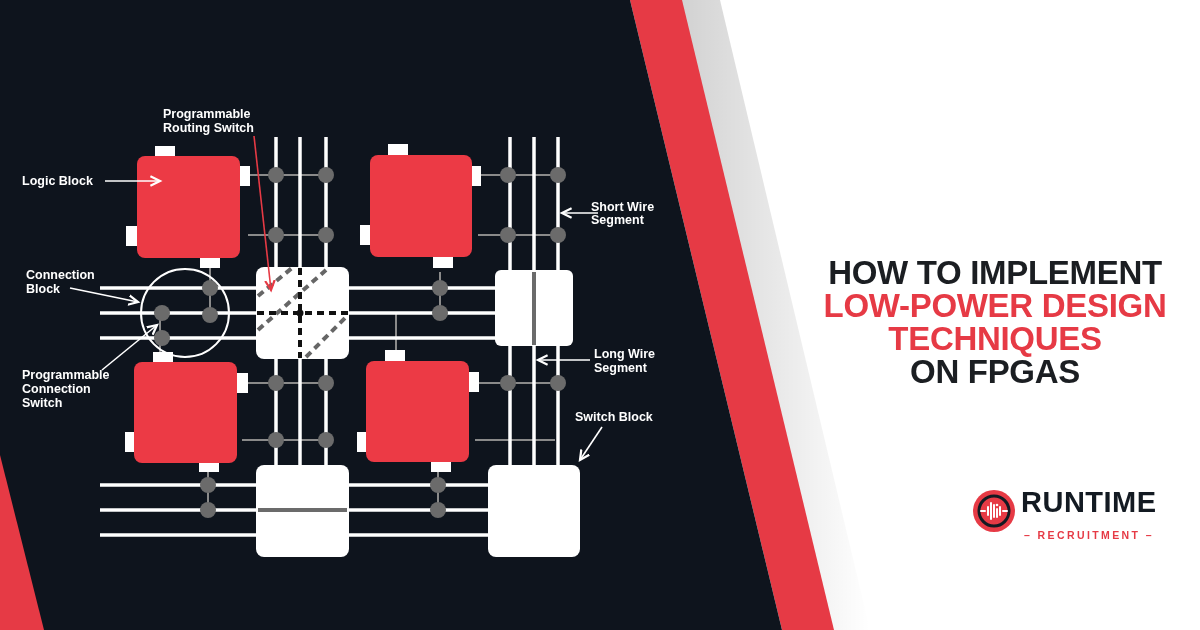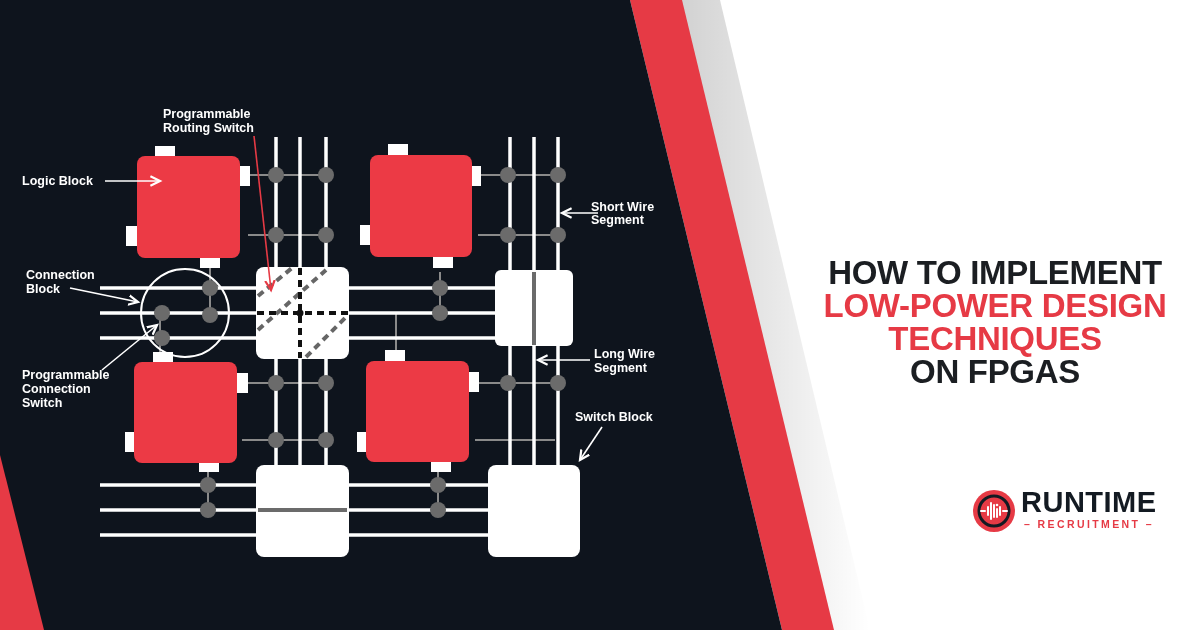--- a/index.html
+++ b/index.html
@@ -4,21 +4,21 @@
 <style>
   html, body { margin:0; padding:0; }
   body { width:1200px; height:630px; position:relative; overflow:hidden; background:#ffffff; font-family:"Liberation Sans", sans-serif; }
   #canvas { position:absolute; left:0; top:0; width:1200px; height:630px; }
   .lbl { font-family:"Liberation Sans", sans-serif; font-weight:700; font-size:12.5px; fill:#ffffff; }
   #title { position:absolute; left:780px; top:256px; width:430px; text-align:center; font-family:"Liberation Sans", sans-serif; font-weight:700; font-size:33px; line-height:33px; letter-spacing:-0.3px; }
   #title .dark { color:#1b1e22; display:block; }
   #title .red { color:#e63a45; display:block; }
   #logo { position:absolute; left:972px; top:487px; width:200px; height:50px; }
   #logo-word { position:absolute; left:49px; top:-1px; font-family:"Liberation Sans", sans-serif; font-weight:700; font-size:29px; color:#131a22; letter-spacing:0.5px;text-align:right; }
-  #logo-sub { position:absolute; left:52px; top:31px; font-family:"Liberation Sans", sans-serif; font-weight:700; font-size:10.5px; letter-spacing:2.4px; color:#e63a45;text-align:center; }
+  #logo-sub { position:absolute; left:52px; top:42px; font-family:"Liberation Sans", sans-serif; font-weight:700; font-size:10.5px; letter-spacing:2.4px; color:#e63a45;text-align:center; }
 </style>
 </head>
 <body>
 
 <svg id="canvas" viewBox="0 0 1200 630" xmlns="http://www.w3.org/2000/svg">
   <defs>
     <linearGradient id="shadow" x1="0" y1="0" x2="1" y2="0">
       <stop offset="0" stop-color="#000" stop-opacity="0.18"></stop>
       <stop offset="1" stop-color="#000" stop-opacity="0"></stop>
     </linearGradient>

